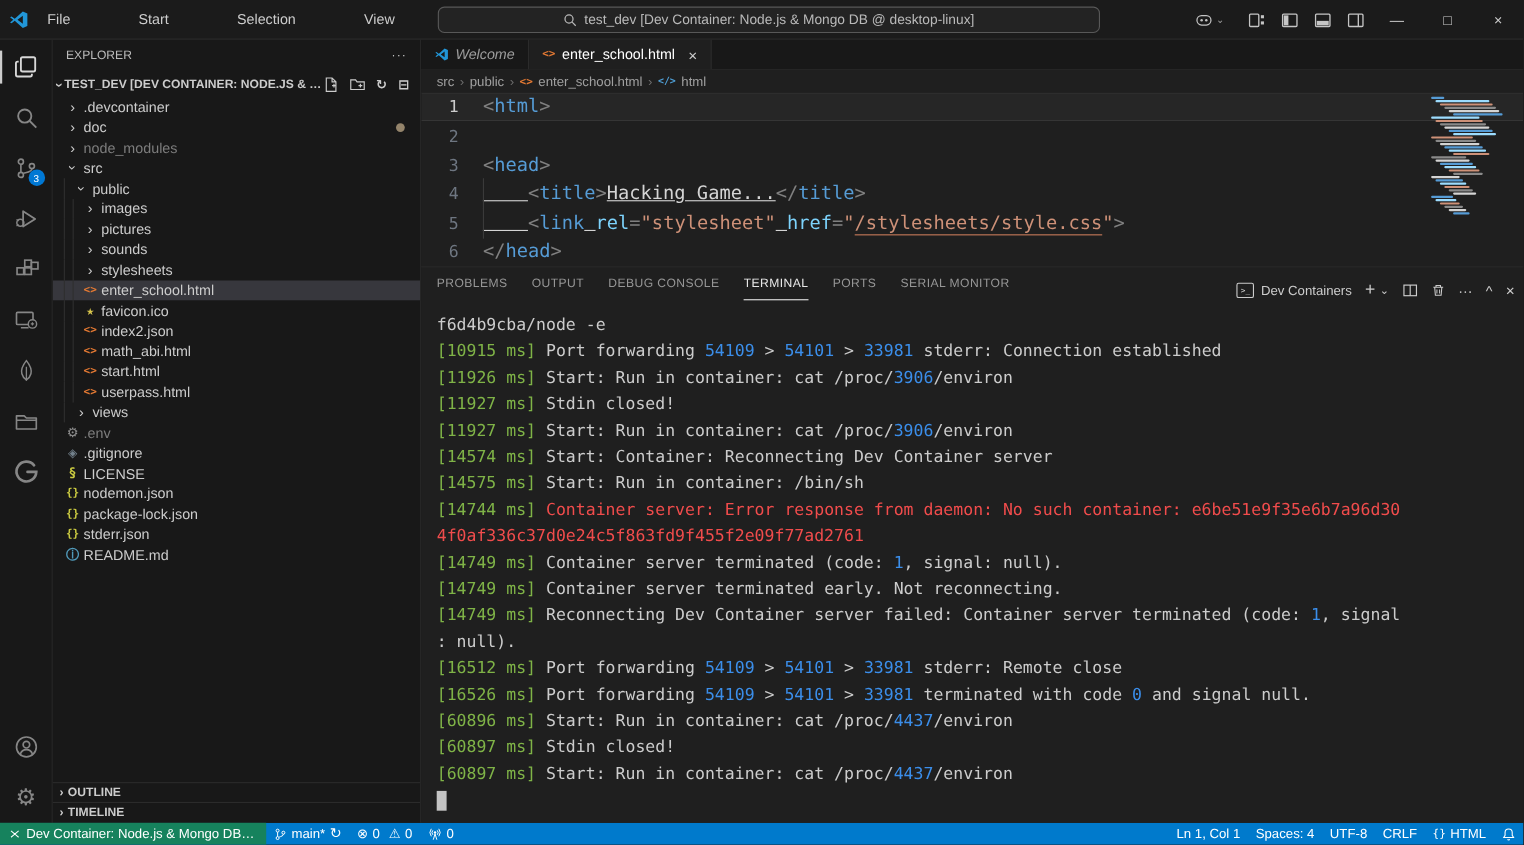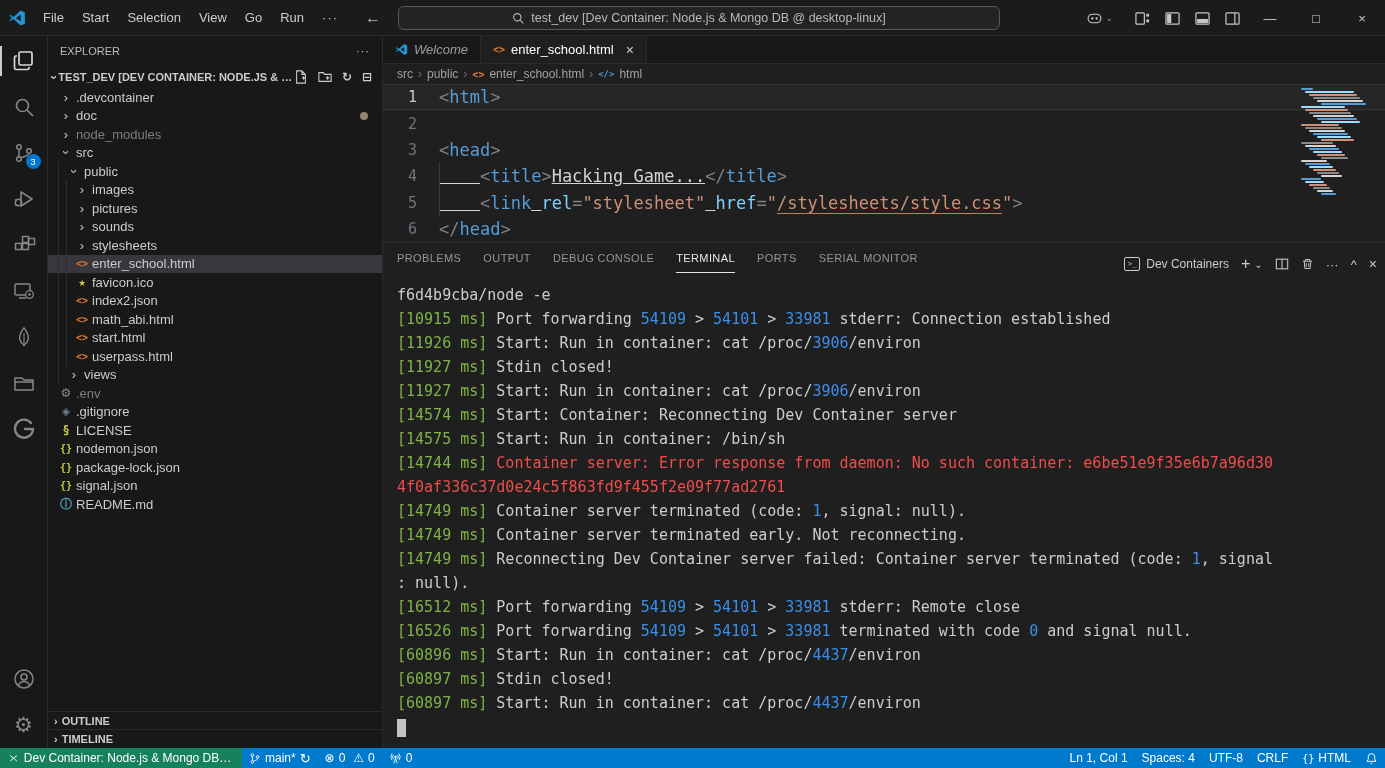--- a/index.html
+++ b/index.html
@@ -120,21 +120,21 @@
 </style>
 </head>
 <body>
 
 <div class="titlebar">
   <div class="tb-logo">
     <svg width="18" height="18" viewBox="0 0 24 24">
         <path fill="#2196d8" d="M17 2 L7.2 10.8 L3.4 7.9 L1.5 8.8 L5.4 12 L1.5 15.2 L3.4 16.1 L7.2 13.2 L17 22 L22.5 19.5 V4.5 Z M17 7.2 V16.8 L10.5 12 Z"></path>
       </svg>
   </div>
-  <div style="display:flex;align-items:flex-start;">
+  <div style="display:flex;align-items:flex-start;gap:44px;">
       <span class="menu-item">File</span>
       <span class="menu-item">Start</span>
       <span class="menu-item">Selection</span>
       <span class="menu-item">View</span>
       <span class="menu-item">Go</span>
       <span class="menu-item">Run</span>
     </div>
   <span class="menu-more">···</span>
   <div class="nav-arrows">
     <span>←</span>
@@ -433,21 +433,21 @@
         <div class="trow">
           <span class="slot">
             <span class="fi fi-braces">{}</span>
           </span>
           <span class="lbl">package-lock.json</span>
         </div>
         <div class="trow">
           <span class="slot">
             <span class="fi fi-braces">{}</span>
           </span>
-          <span class="lbl">signal.json</span>
+          <span class="lbl">stderr.json</span>
         </div>
         <div class="trow">
           <span class="slot">
             <span class="fi fi-info">ⓘ</span>
           </span>
           <span class="lbl">README.md</span>
         </div>
       </div>
     <div class="sb-bottom">
       <div class="brow">

